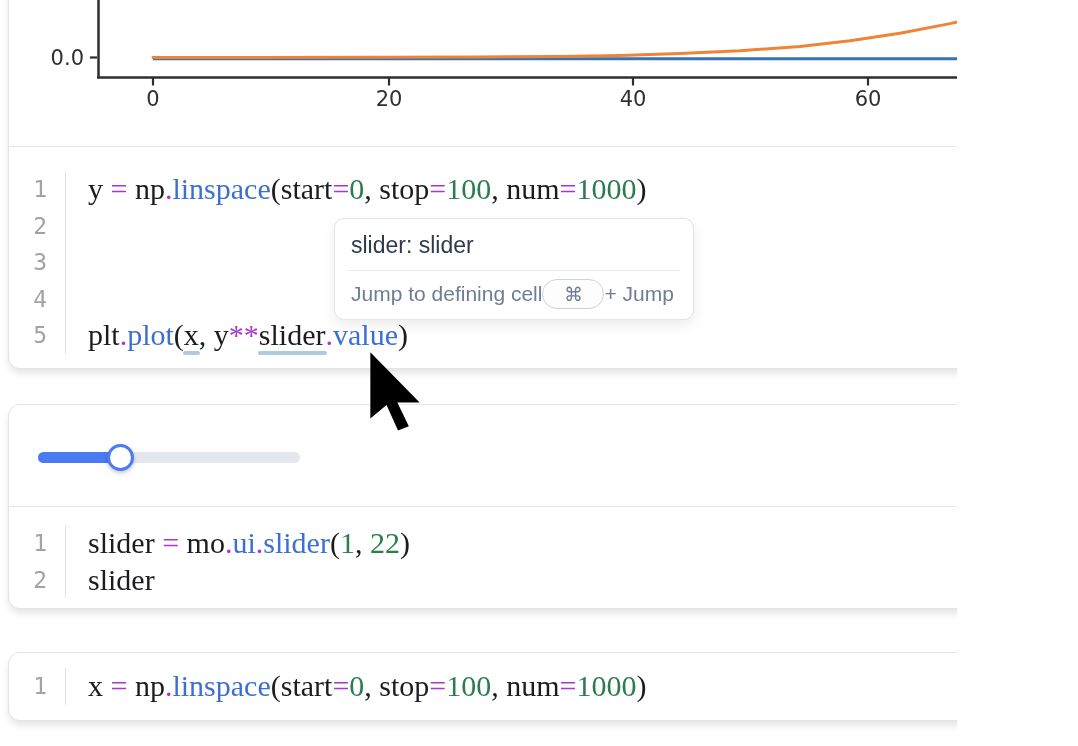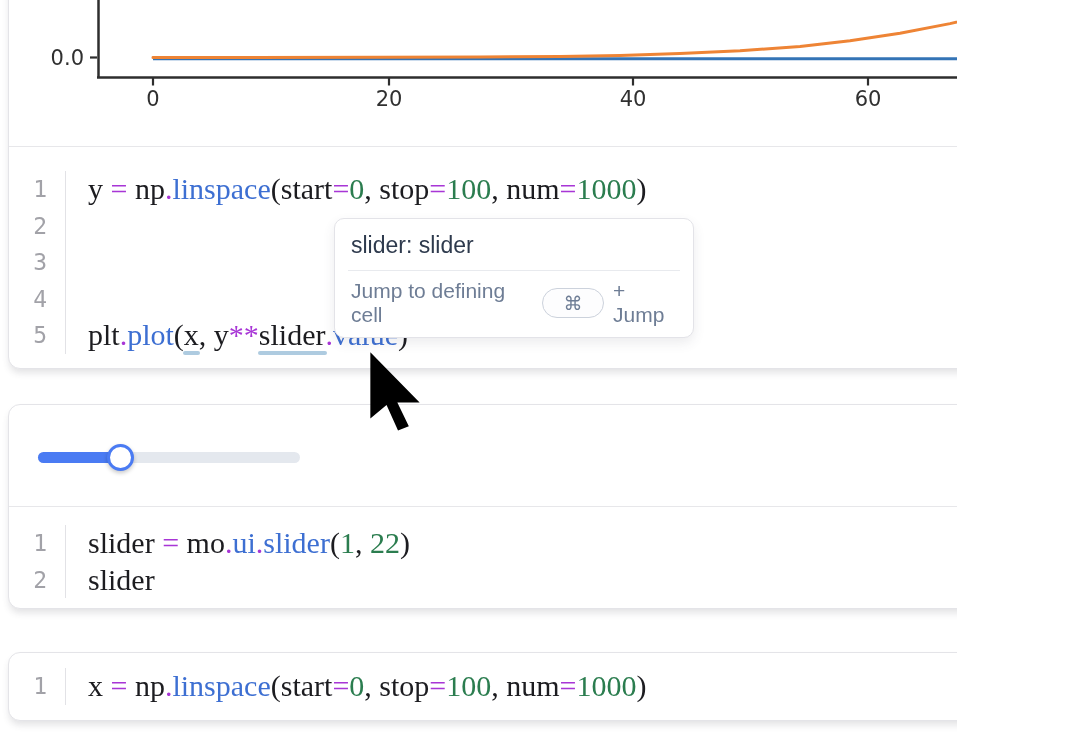--- a/index.html
+++ b/index.html
@@ -32,21 +32,21 @@
   
   #plot-svg{position:absolute;left:0;top:0;pointer-events:none;}
   #plot-svg text{font-family:"DejaVu Sans", sans-serif;font-size:21px;fill:#303030;}
 
   
   .tooltip{position:absolute;left:322px;top:218px;width:358px;background:#ffffff;
            border:1px solid #e3e3e8;border-radius:10px;
            box-shadow:0 5px 12px rgba(70,70,90,0.10);z-index:6;margin-left:12px;}
   .tt-title{padding:13px 16px 11px 16px;font-size:23px;color:#2e3a4d;}
   .tt-divider{height:1px;background:#e8eaee;margin:0 13px;}
-  .tt-row{display:flex;align-items:center;padding:8px 14px 10px 16px;gap:9px;
+  .tt-row{display:flex;align-items:center;padding:8px 14px 10px 16px;
           color:#6e7d95;font-size:21px;}
   .tt-key{display:inline-flex;align-items:center;justify-content:center;
           min-width:34px;height:26px;padding:1px 13px;border:1.5px solid #ccd2dc;
           border-radius:15px;font-size:19px;color:#6e7d95;background:#fdfdfe;}
 
   
   .slider-track{position:absolute;left:38px;top:452px;width:262px;height:11px;
                 border-radius:6px;background:#e4e8ee;}
   .slider-fill{position:absolute;left:0;top:0;height:11px;border-radius:6px;background:#4a7bf3;}
   .slider-handle{position:absolute;left:107px;top:444px;width:27px;height:27px;

